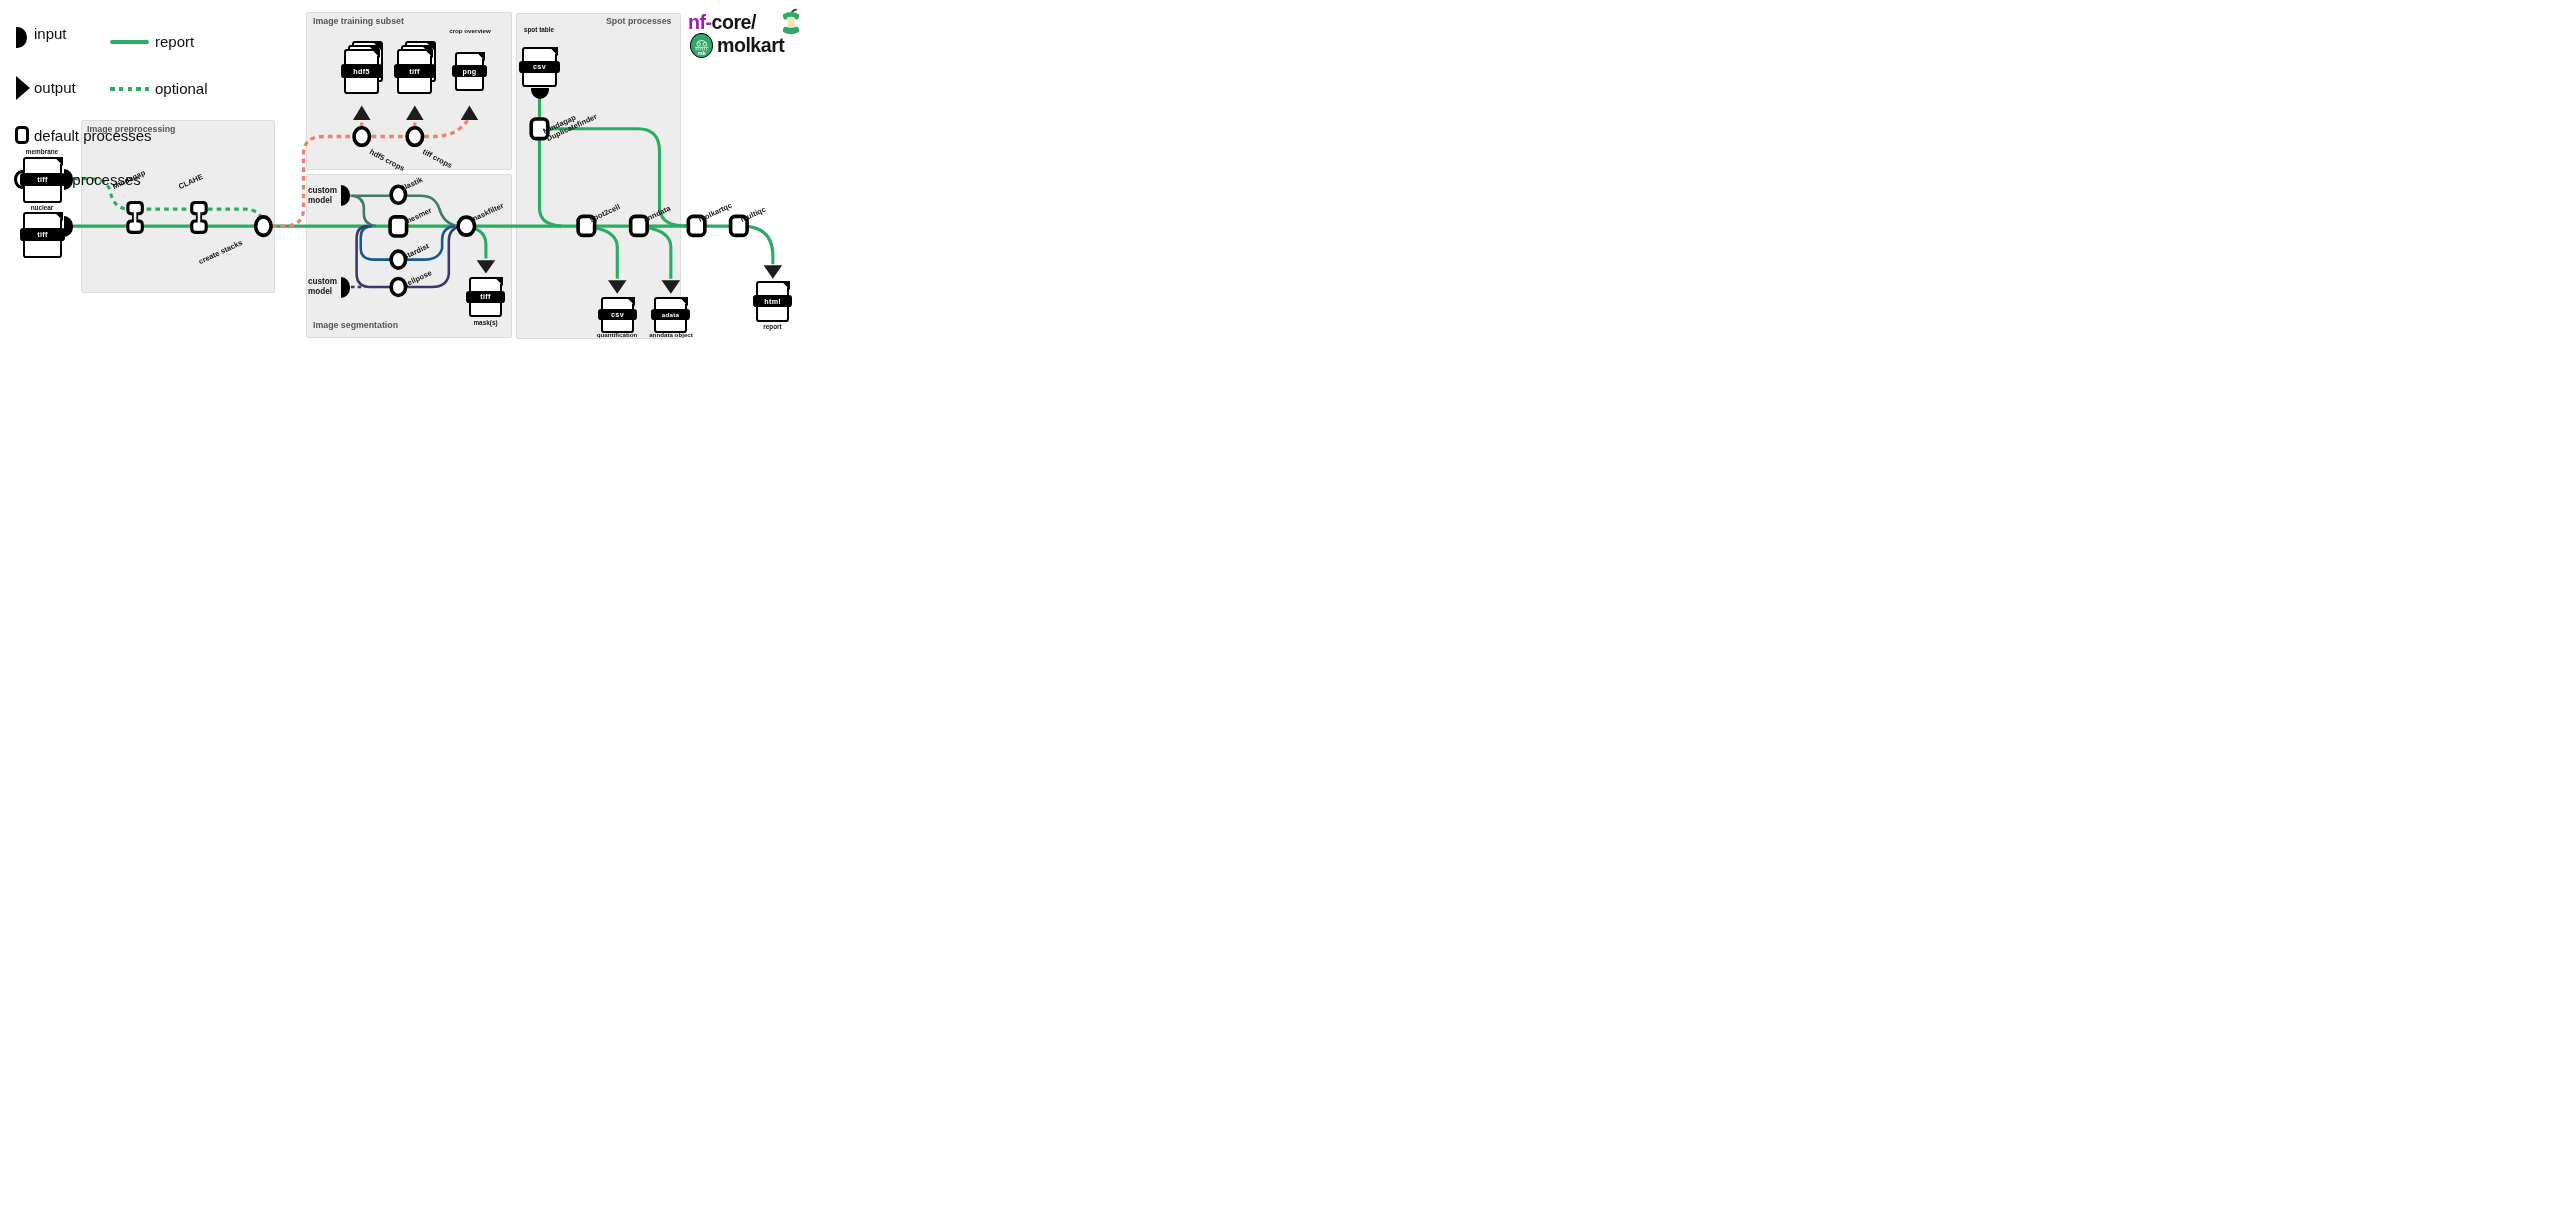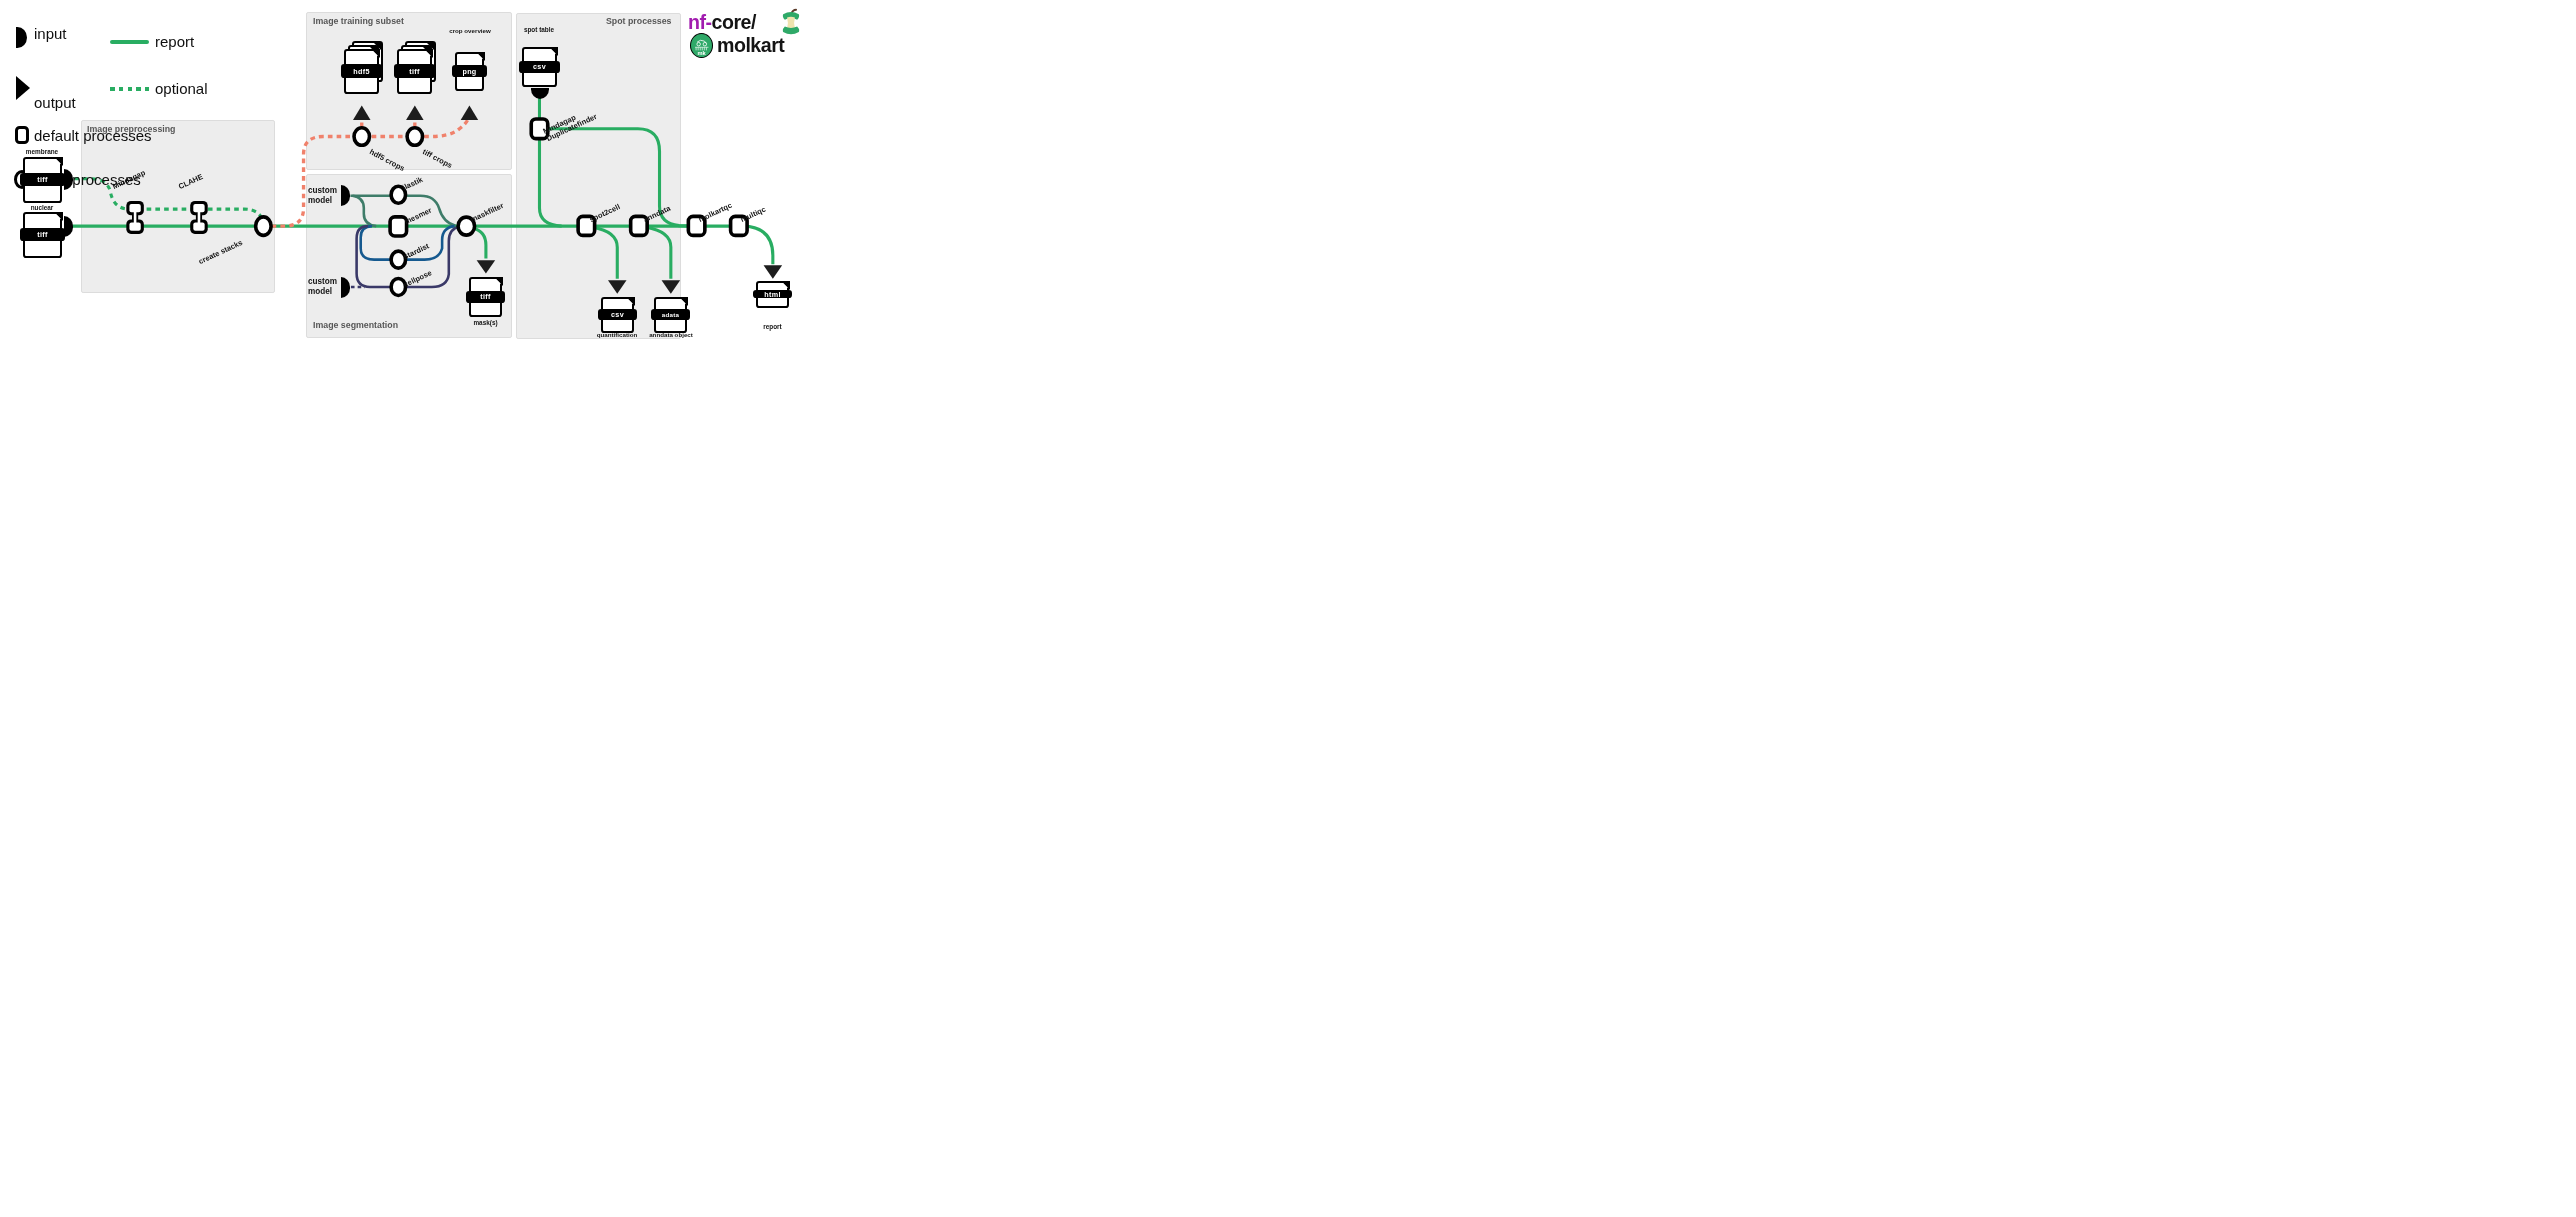--- a/index.html
+++ b/index.html
@@ -138,21 +138,21 @@
     <rect class="node" x="1031" y="231" width="32" height="38" rx="9"></rect>
     <rect class="node" x="1122" y="420" width="32" height="37" rx="9"></rect>
     <rect class="node" x="1224" y="420" width="32" height="37" rx="9"></rect>
     <rect class="node" x="1336" y="420" width="32" height="37" rx="9"></rect>
     <rect class="node" x="1418" y="420" width="32" height="37" rx="9"></rect>
   </svg>
 
   <div class="dinput right" style="left:15.5px;top:27px;width:11.3px;height:20.6px"></div>
   <div class="leg-text" style="left:34px;top:25px">input</div>
   <div class="leg-tri" style="left:15.5px;top:76px"></div>
-  <div class="leg-text" style="left:34px;top:94px">output</div>
+  <div class="leg-text" style="left:34px;top:79px">output</div>
   <div class="leg-outline-sq" style="left:15px;top:126px;width:14px;height:18px"></div>
   <div class="leg-text" style="left:34px;top:127px">default processes</div>
   <div class="leg-outline-ci" style="left:14.4px;top:170px;width:16px;height:19px"></div>
   <div class="leg-text" style="left:34px;top:171px">other processes</div>
   <div class="leg-line" style="left:110px;top:40px;width:39px"></div>
   <div class="leg-text" style="left:155px;top:33px">report</div>
   <div class="leg-line dot" style="left:110px;top:87px;width:39px"></div>
   <div class="leg-text" style="left:155px;top:80px">optional</div>
 
   <div class="logo-line1" style="left:688px;top:11.3px">
@@ -274,21 +274,21 @@
   <div class="file" style="left:654px;top:297px;width:33px;height:36px">
     <div class="page"></div>
       <div class="fold"></div>
       <div class="fold2"></div>
     <div class="band sm">adata</div>
   </div>
   <div class="flabel" style="left:645px;top:331px;width:52px;font-size:6.2px">anndata object</div>
 
   <div class="plabel" style="left:701px;top:216px">molkartqc</div>
   <div class="plabel" style="left:743px;top:216px">multiqc</div>
-  <div class="file" style="left:756px;top:281px;width:33px;height:27px">
+  <div class="file" style="left:756px;top:281px;width:33px;height:41px">
     <div class="page"></div>
       <div class="fold"></div>
       <div class="fold2"></div>
     <div class="band">html</div>
   </div>
   <div class="flabel" style="left:752px;top:323px;width:41px">report</div>
 
 </div>
 
 

